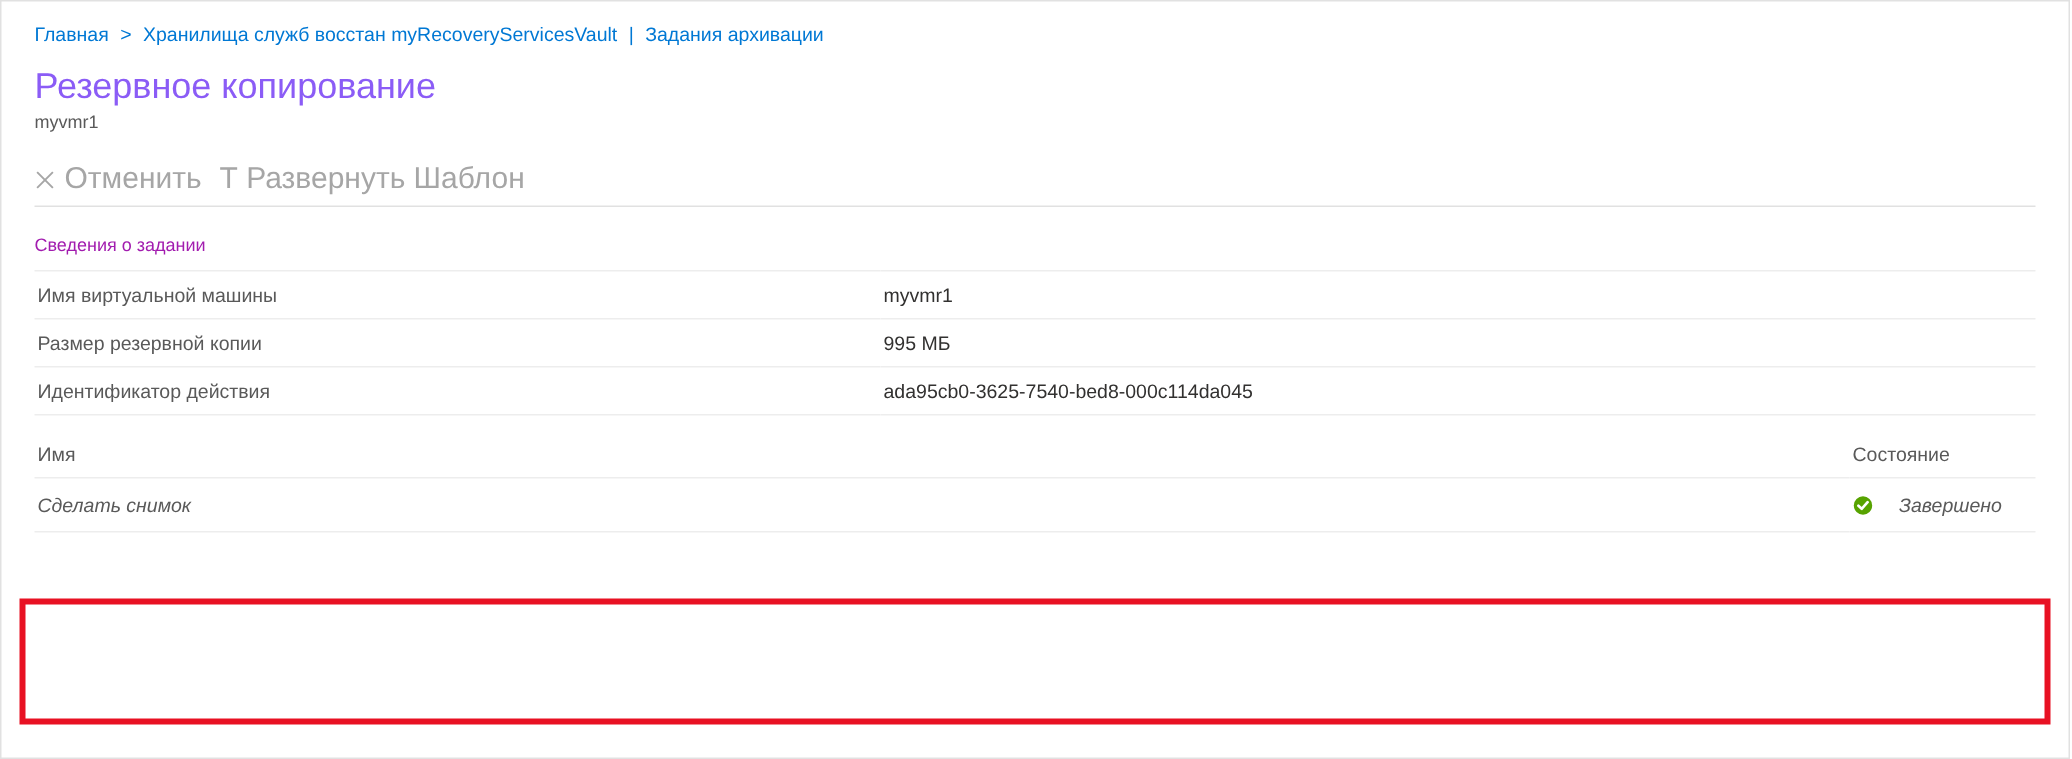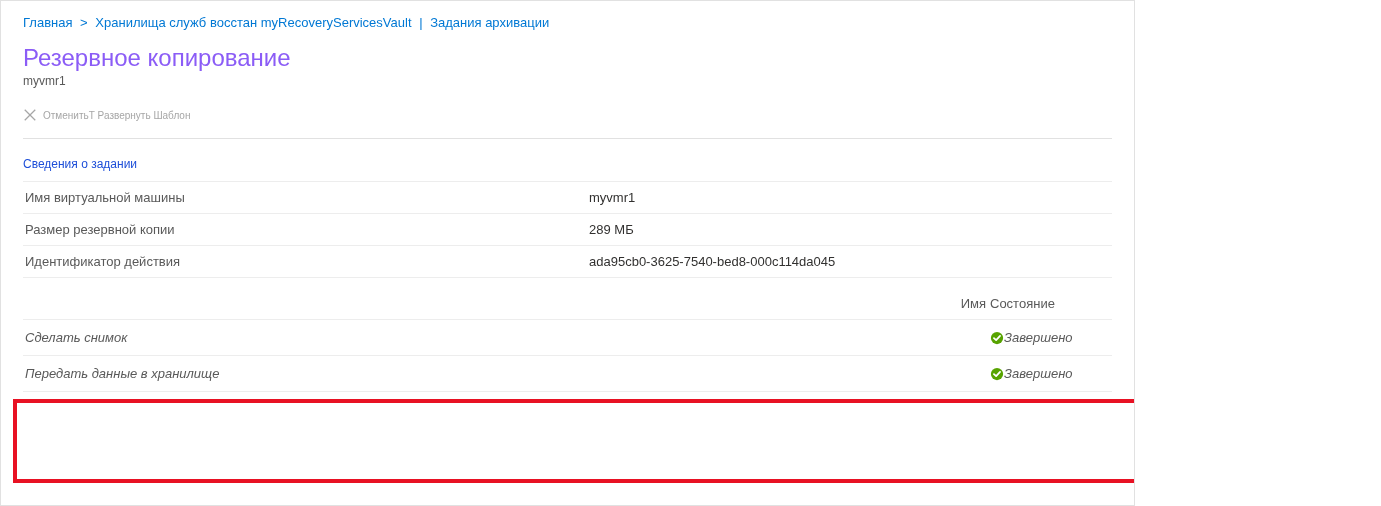--- a/index.html
+++ b/index.html
@@ -4,21 +4,21 @@
 <style>
   html, body {
     margin: 0;
     padding: 0;
     font-family: "Segoe UI", Arial, sans-serif;
     font-size: 13px;
     color: #323130;
     background: #ffffff;
   }
   .page {
-    width: 1135px;
+    width: 1380px;
     height: 506px;
     box-sizing: border-box;
     border: 1px solid #e1e1e1;
     padding: 14px 22px 0 22px;
     position: relative;
     overflow: hidden;
   }
   .breadcrumb {
     font-size: 13px;
     color: #0078d4;
@@ -44,45 +44,46 @@
     color: #8b5cf6;
   }
   .subtitle {
     font-size: 12px;
     color: #595959;
     margin-bottom: 14px;
   }
   .toolbar {
     display: flex;
     align-items: center;
-    padding: 6px 0 16px 0;
+    padding: 6px 0 6px 0;
     border-bottom: 1px solid #e1e1e1;
     color: #a6a6a6;
-    font-size: 10px;
+    font-size: 20px;
+    gap: 12px;
   }
   .toolbar-item {
     display: inline-flex;
     align-items: center;
     gap: 6px;
     color: #a6a6a6;
     cursor: default;
   }
   .toolbar-item svg {
     width: 14px;
     height: 14px;
     fill: none;
     stroke: #a6a6a6;
     stroke-width: 1.5;
   }
   .toolbar-item span.t {
     font-weight: 400;
   }
   .section-label {
     font-size: 12px;
-    color: #1d4ed8;
+    color: #a21caf;
     margin: 18px 0 10px 0;
   }
   .details-table {
     width: 100%;
     border-collapse: collapse;
   }
   .details-table tr {
     border-top: 1px solid #ededed;
     border-bottom: 1px solid #ededed;
   }
@@ -102,41 +103,41 @@
   .sub-table-wrap {
     margin-top: 8px;
     position: relative;
   }
   .sub-table {
     width: 100%;
     border-collapse: collapse;
     font-size: 13px;
   }
   .sub-table th {
-    text-align: right;
+    text-align: left;
     font-weight: 400;
     color: #595959;
     padding: 10px 2px 8px 2px;
     border-bottom: 1px solid #ededed;
     font-size: 13px;
   }
   .sub-table th.status-col {
     text-align: left;
     width: 120px;
   }
   .sub-table td {
     padding: 10px 2px;
     border-bottom: 1px solid #ededed;
     color: #595959;
     font-style: italic;
   }
   .status-cell {
     display: flex;
     align-items: center;
-    gap: 0;
+    gap: 17px;
     color: #595959;
   }
   .status-icon {
     width: 14px;
     height: 14px;
     flex: 0 0 auto;
   }
   .status-icon svg {
     width: 14px;
     height: 14px;
@@ -181,21 +182,21 @@
   <div class="section-label">Сведения о задании</div>
 
   <table class="details-table">
     <tbody>
         <tr>
       <td class="key">Имя виртуальной машины</td>
       <td class="val">myvmr1</td>
     </tr>
     <tr>
       <td class="key">Размер резервной копии</td>
-      <td class="val">289 МБ</td>
+      <td class="val">995 МБ</td>
     </tr>
     <tr>
       <td class="key">Идентификатор действия</td>
       <td class="val">ada95cb0-3625-7540-bed8-000c114da045</td>
     </tr>
   </tbody>
     </table>
 
 
   <div class="sub-table-wrap">
@@ -214,33 +215,19 @@
               <span class="status-icon">
                 <svg viewBox="0 0 16 16">
                     <circle cx="8" cy="8" r="7" fill="#57A300"></circle>
                     <path d="M4.5 8.2 L7 10.5 L11.5 5.5" stroke="#fff" stroke-width="2" fill="none" stroke-linecap="round" stroke-linejoin="round"></path>
                   </svg>
               </span>
               <span>Завершено</span>
             </div>
           </td>
         </tr>
-        <tr>
-          <td>Передать данные в хранилище</td>
-          <td>
-            <div class="status-cell">
-              <span class="status-icon">
-                <svg viewBox="0 0 16 16">
-                    <circle cx="8" cy="8" r="7" fill="#57A300"></circle>
-                    <path d="M4.5 8.2 L7 10.5 L11.5 5.5" stroke="#fff" stroke-width="2" fill="none" stroke-linecap="round" stroke-linejoin="round"></path>
-                  </svg>
-              </span>
-              <span>Завершено</span>
-            </div>
-          </td>
-        </tr>
       </tbody>
     </table>
   </div>
 
   <div class="highlight-box" style="left:12px; top:398px; width:1354px; height:84px;"></div>
 
 </div>
 
 </body></html>

